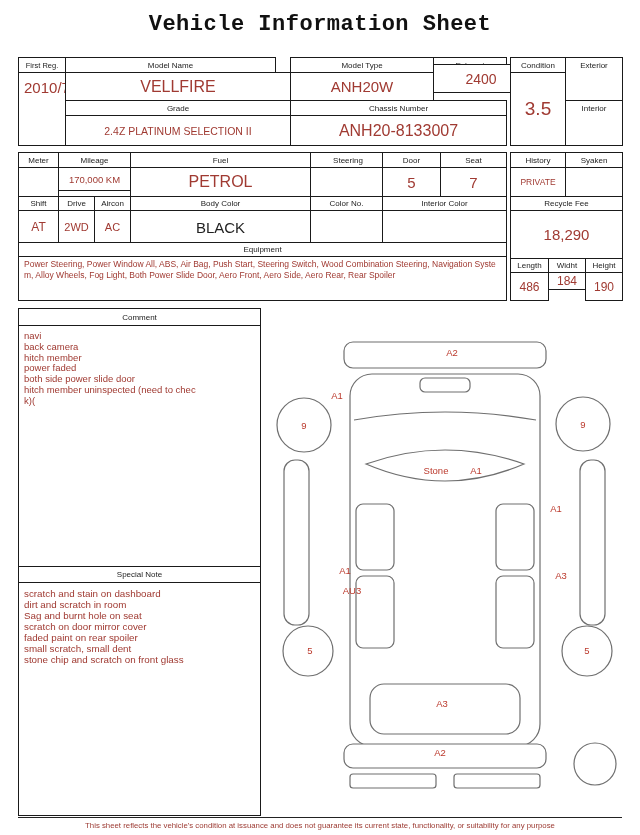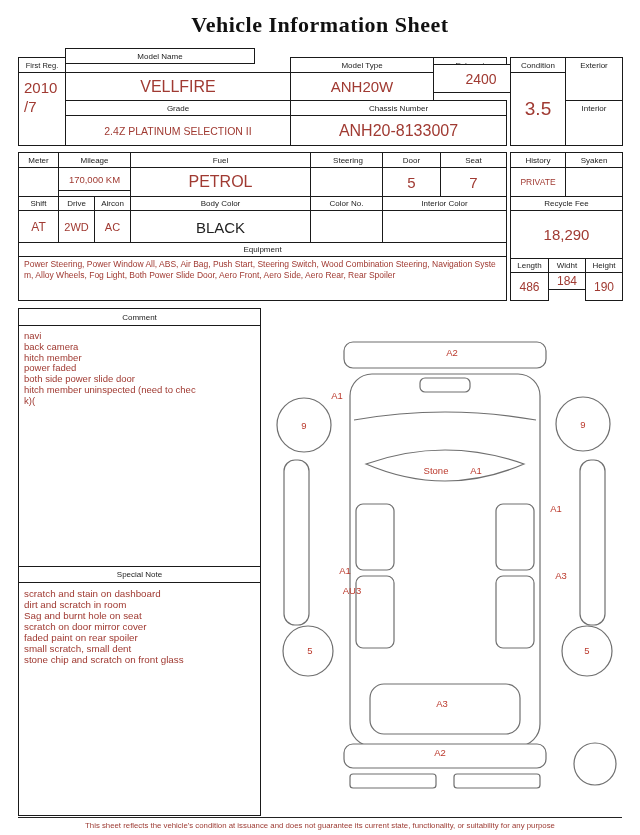--- a/index.html
+++ b/index.html
@@ -3,21 +3,21 @@
 <meta charset="utf-8">
 <style>
   * { margin:0; padding:0; box-sizing:border-box; }
   html,body { background:#ffffff; }
   .sheet {
     position:relative; width:640px; height:835px; background:#fff;
     font-family:"Liberation Sans","DejaVu Sans",sans-serif; overflow:hidden;
   }
   .title {
     position:absolute; top:12px; left:0; width:100%; text-align:center;
-    font-family:Liberation Serif, serif;
+    font-family:Liberation Mono, monospace;
     font-size:22px; font-weight:600; color:#111; letter-spacing:.5px;
   }
   .cell {
     position:absolute; border:1px solid #1a1a1a; background:#fff;
     display:flex; align-items:center; justify-content:center; overflow:hidden;
   }
   .lbl { font-size:8px; color:#222; }
   .val { color:#a03a32; }
   .dark { color:#1f1f1f; }
   .topalign { align-items:flex-start; padding-top:3px; }
@@ -29,21 +29,21 @@
   .list {
     position:absolute; color:#a03a32; font-size:9.5px; line-height:10.8px;
     text-align:left;
   }
   .snlist { font-size:9.8px; line-height:11px; }
   .dlabel {
     position:absolute; transform:translate(-50%,-50%);
     color:#bb392c; font-size:9.5px; white-space:nowrap;
   }
   .firstreg {
-    flex-direction:column; align-items:flex-start; justify-content:flex-start;
+    flex-direction:row; align-items:flex-start; justify-content:flex-start;
     padding:5px 0 2px 5px; font-size:15px; line-height:19px;
   }
   svg.car { position:absolute; left:262px; top:312px; }
   svg.car * { fill:#ffffff; stroke:#6f6f6f; stroke-width:1.2; }
   svg.car .ln { fill:none; }
   .footer-line { position:absolute; left:18px; top:817px; width:604px; border-top:1px solid #222; }
   .footer-text {
     position:absolute; left:0; top:821px; width:100%; text-align:center;
     font-size:7.8px; color:#9c3a32;
   }
@@ -54,21 +54,21 @@
 <div class="sheet">
 
   <div class="title">Vehicle Information Sheet</div>
 
   <div class="cell lbl" style="left:18px;top:57px;width:48px;height:16px;font-size:7.5px">First Reg.</div>
   <div class="cell val firstreg" style="left:18px;top:72px;width:48px;height:74px">
     <div>2010</div>
     <div>/7</div>
   </div>
 
-  <div class="cell lbl" style="left:65px;top:48px;width:190px;height:16px">Model Name</div>
+  <div class="cell lbl" style="left:65px;top:57px;width:211px;height:16px">Model Name</div>
   <div class="cell val" style="left:65px;top:72px;width:226px;height:29px;font-size:16px">VELLFIRE</div>
 
   <div class="cell lbl" style="left:290px;top:57px;width:144px;height:16px">Model Type</div>
   <div class="cell val" style="left:290px;top:72px;width:144px;height:29px;font-size:15px">ANH20W</div>
 
   <div class="cell lbl" style="left:433px;top:57px;width:74px;height:16px">Exhaust</div>
   <div class="cell val" style="left:433px;top:64px;width:96px;height:29px;font-size:14px">2400</div>
 
   <div class="cell lbl" style="left:65px;top:100px;width:226px;height:16px">Grade</div>
   <div class="cell val" style="left:65px;top:115px;width:226px;height:31px;font-size:10.5px">2.4Z PLATINUM SELECTION II</div>

